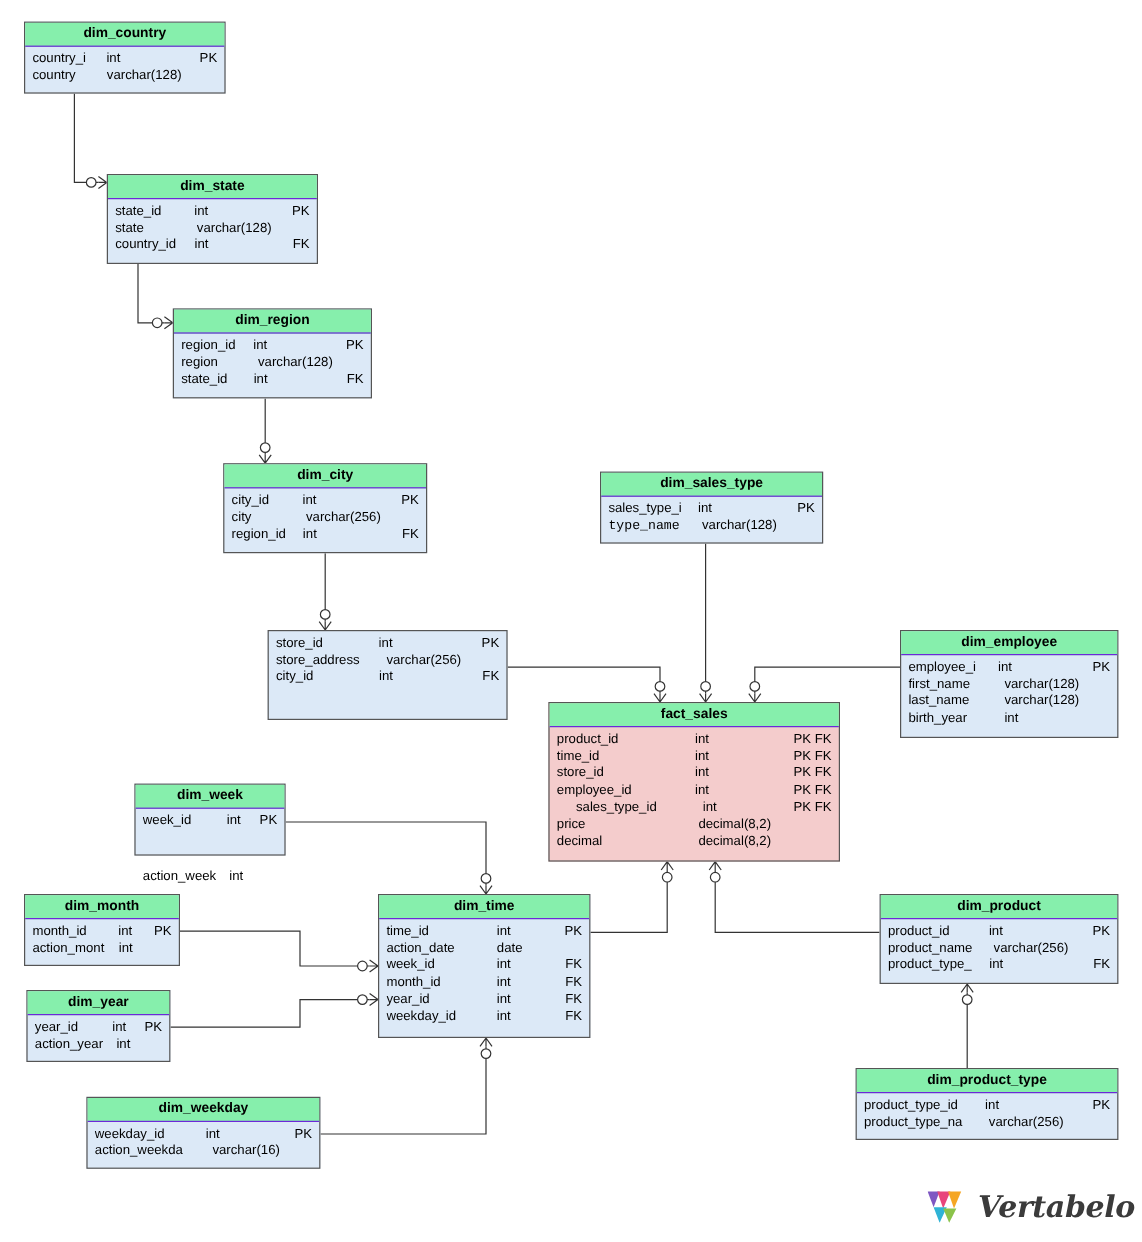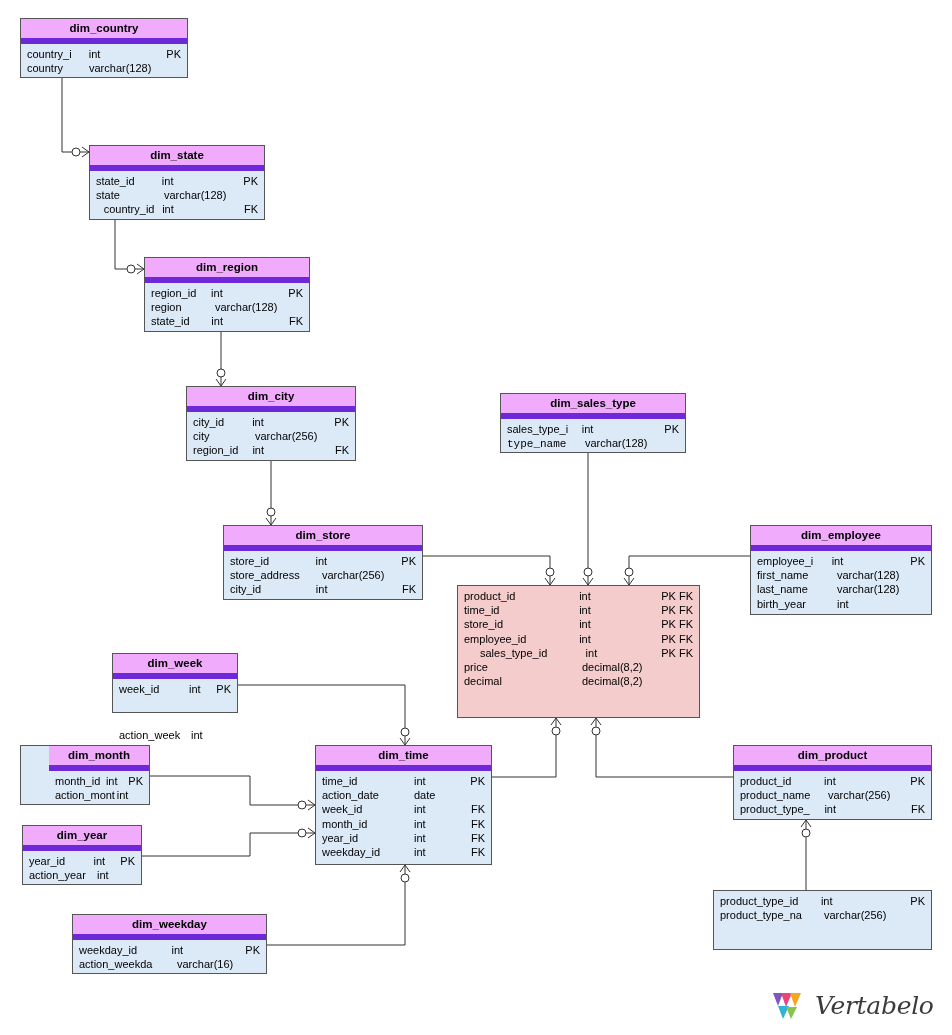--- a/index.html
+++ b/index.html
@@ -27,22 +27,22 @@
   }
   .table-box {
     position: absolute;
     border: 1px solid #555555;
     box-sizing: border-box;
     background: #dce9f7;
     font-size: 11px;
     color: #000000;
   }
   .table-box .thead {
-    background: #f0abfc;
-    border-bottom: 6px solid #6d28d9;
+    background: #86efac;
+    border-bottom: 1px solid #6d28d9;
     text-align: center;
     font-weight: bold;
     font-size: 11.5px;
     padding: 3px 4px 3px 4px;
     line-height: 13px;
   }
   .table-box .tbody {
     padding: 3px 0 4px 0;
   }
   .table-box.fact {
@@ -82,21 +82,21 @@
   }
   #logo .mark {
     position: relative;
     width: 34px;
     height: 30px;
     flex: 0 0 34px;
   }
   .logo-text {
     font-family: "DejaVu Serif", serif;
     font-style: italic;
-    font-weight: normal;
+    font-weight: bold;
     font-size: 25px;
     color: #3b3b3b;
     letter-spacing: -0.3px;
   }
 </style>
 </head>
 <body>
 
 <div id="canvas">
 
@@ -184,21 +184,21 @@
             <span class="col-name" style="width: 68px;">state_id</span>
             <span class="col-type" style="width: 80px;">int</span>
             <span class="col-key">PK</span>
           </div>
           <div class="col-row">
             <span class="col-name" style="width: 68px;">state</span>
             <span class="col-type" style="width: 80px;">varchar(128)</span>
             <span class="col-key"></span>
           </div>
           <div class="col-row">
-            <span class="col-name" style="width: 68px; text-align: center;">country_id</span>
+            <span class="col-name" style="width: 68px;">country_id</span>
             <span class="col-type" style="width: 80px;">int</span>
             <span class="col-key">FK</span>
           </div>
         </div>
       </div>
       <div class="table-box" style="left: 144px; top: 257px; width: 166px; height: 75px;">
         <div class="thead">dim_region</div>
         <div class="tbody">
           <div class="col-row">
             <span class="col-name" style="width: 64px;">region_id</span>
@@ -246,21 +246,20 @@
             <span class="col-key">PK</span>
           </div>
           <div class="col-row">
             <span class="col-name" style="width: 78px; font-family: Liberation Mono, monospace;">type_name</span>
             <span class="col-type" style="width: 82px;">varchar(128)</span>
             <span class="col-key"></span>
           </div>
         </div>
       </div>
       <div class="table-box" style="left: 223px; top: 525px; width: 200px; height: 75px;">
-        <div class="thead">dim_store</div>
         <div class="tbody">
           <div class="col-row">
             <span class="col-name" style="width: 92px;">store_id</span>
             <span class="col-type" style="width: 88px;">int</span>
             <span class="col-key">PK</span>
           </div>
           <div class="col-row">
             <span class="col-name" style="width: 92px;">store_address</span>
             <span class="col-type" style="width: 88px;">varchar(256)</span>
             <span class="col-key"></span>
@@ -291,20 +290,21 @@
             <span class="col-key"></span>
           </div>
           <div class="col-row">
             <span class="col-name" style="width: 80px;">birth_year</span>
             <span class="col-type" style="width: 80px;">int</span>
             <span class="col-key"></span>
           </div>
         </div>
       </div>
       <div class="table-box fact" style="left: 457px; top: 585px; width: 243px; height: 133px;">
+        <div class="thead">fact_sales</div>
         <div class="tbody">
           <div class="col-row">
             <span class="col-name" style="width: 118px;">product_id</span>
             <span class="col-type" style="width: 80px;">int</span>
             <span class="col-key">PK FK</span>
           </div>
           <div class="col-row">
             <span class="col-name" style="width: 118px;">time_id</span>
             <span class="col-type" style="width: 80px;">int</span>
             <span class="col-key">PK FK</span>
@@ -344,21 +344,21 @@
             <span class="col-type" style="width: 24px;">int</span>
             <span class="col-key">PK</span>
           </div>
           <div class="col-row">
             <span class="col-name" style="width: 72px; margin-top: 32px;">action_week</span>
             <span class="col-type" style="width: 24px;">int</span>
             <span class="col-key"></span>
           </div>
         </div>
       </div>
-      <div class="table-box" style="left: 20px; top: 745px; width: 130px; height: 60px; padding-left: 28px;">
+      <div class="table-box" style="left: 20px; top: 745px; width: 130px; height: 60px;">
         <div class="thead">dim_month</div>
         <div class="tbody">
           <div class="col-row">
             <span class="col-name" style="width: 72px;">month_id</span>
             <span class="col-type" style="width: 26px;">int</span>
             <span class="col-key">PK</span>
           </div>
           <div class="col-row">
             <span class="col-name" style="width: 72px;">action_mont</span>
             <span class="col-type" style="width: 26px;">int</span>
@@ -430,20 +430,21 @@
             <span class="col-key">PK</span>
           </div>
           <div class="col-row">
             <span class="col-name" style="width: 68px;">action_year</span>
             <span class="col-type" style="width: 24px;">int</span>
             <span class="col-key"></span>
           </div>
         </div>
       </div>
       <div class="table-box" style="left: 713px; top: 890px; width: 219px; height: 60px;">
+        <div class="thead">dim_product_type</div>
         <div class="tbody">
           <div class="col-row">
             <span class="col-name" style="width: 104px;">product_type_id</span>
             <span class="col-type" style="width: 88px;">int</span>
             <span class="col-key">PK</span>
           </div>
           <div class="col-row">
             <span class="col-name" style="width: 104px;">product_type_na</span>
             <span class="col-type" style="width: 88px;">varchar(256)</span>
             <span class="col-key"></span>

